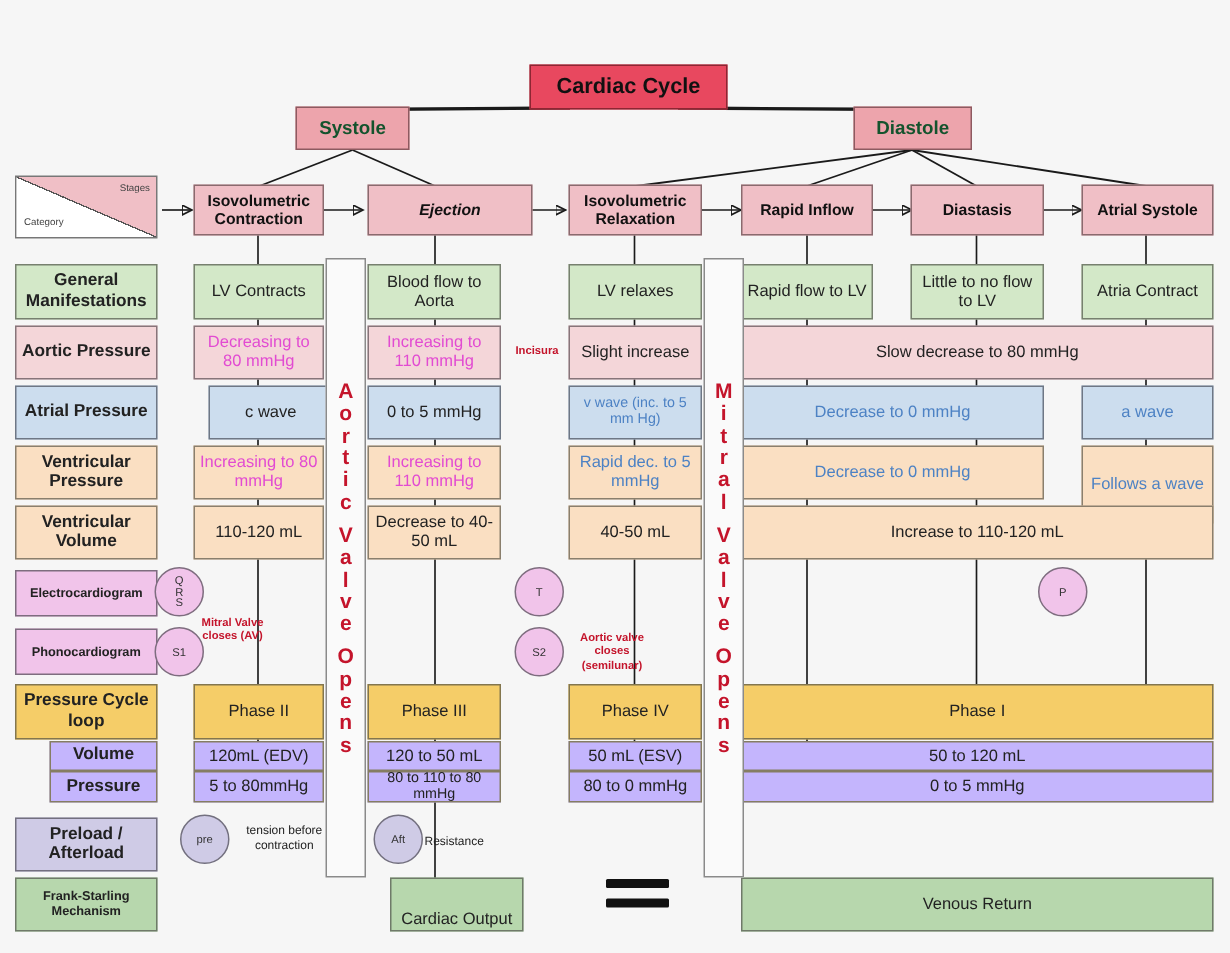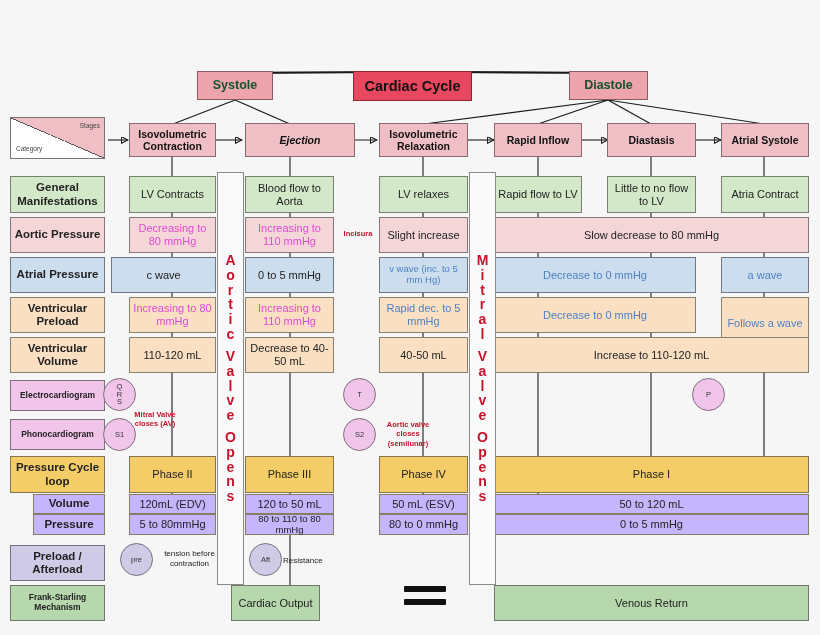--- a/index.html
+++ b/index.html
@@ -133,21 +133,21 @@
     <line x1="764" y1="156" x2="764" y2="460" stroke-width="1.1"></line>
     <line x1="290" y1="520" x2="290" y2="588" stroke-width="1.1"></line>
   </svg>
 
   <div id="legend">
     <div class="tri"></div>
     <div class="lg-stages">Stages</div>
     <div class="lg-cat">Category</div>
   </div>
 
-  <div class="box t-root" style="left:353px;top:43px;width:119px;height:30px;margin-top:28px;">
+  <div class="box t-root" style="left:353px;top:43px;width:132px;height:30px;">
     <span>Cardiac Cycle</span>
   </div>
   <div class="box t-phase" style="left:197px;top:71px;width:76px;height:29px;">
     <span>Systole</span>
   </div>
   <div class="box t-phase" style="left:569px;top:71px;width:79px;height:29px;">
     <span>Diastole</span>
   </div>
 
   <div class="box t-stage" style="left:129px;top:123px;width:87px;height:34px;">
@@ -172,21 +172,21 @@
   <div class="box c-green lbl" style="left:10px;top:176px;width:95px;height:37px;">
     <span>General Manifestations</span>
     </div>
   <div class="box c-pink lbl" style="left:10px;top:217px;width:95px;height:36px;">
     <span>Aortic Pressure</span>
     </div>
   <div class="box c-blue lbl" style="left:10px;top:257px;width:95px;height:36px;">
     <span>Atrial Pressure</span>
     </div>
   <div class="box c-orange lbl" style="left:10px;top:297px;width:95px;height:36px;">
-    <span>Ventricular Preload</span>
+    <span>Ventricular Pressure</span>
     </div>
   <div class="box c-orange lbl" style="left:10px;top:337px;width:95px;height:36px;">
     <span>Ventricular Volume</span>
     </div>
   <div class="box c-violet lbl-sm" style="left:10px;top:380px;width:95px;height:31px;">
     <span>Electrocardiogram</span>
     </div>
   <div class="box c-violet lbl-sm" style="left:10px;top:419px;width:95px;height:31px;">
     <span>Phonocardiogram</span>
     </div>
@@ -231,21 +231,21 @@
   <div class="box c-pink val txt-magenta" style="left:245px;top:217px;width:89px;height:36px;">
     <span>Increasing to 110 mmHg</span>
     </div>
   <div class="box c-pink val" style="left:379px;top:217px;width:89px;height:36px;">
     <span>Slight increase</span>
     </div>
   <div class="box c-pink val" style="left:494px;top:217px;width:315px;height:36px;">
     <span>Slow decrease to 80 mmHg</span>
     </div>
 
-  <div class="box c-blue val" style="left:111px;top:257px;width:105px;height:36px;">
+  <div class="box c-blue val" style="left:139px;top:257px;width:83px;height:36px;">
     <span>c wave</span>
     </div>
   <div class="box c-blue val" style="left:245px;top:257px;width:89px;height:36px;">
     <span>0 to 5 mmHg</span>
     </div>
   <div class="box c-blue val-sm txt-blue" style="left:379px;top:257px;width:89px;height:36px;">
     <span>v wave (inc. to 5 mm Hg)</span>
     </div>
   <div class="box c-blue val txt-blue" style="left:494px;top:257px;width:202px;height:36px;">
     <span>Decrease to 0 mmHg</span>
@@ -315,21 +315,21 @@
   <div class="box c-cream val-sm" style="left:245px;top:514px;width:89px;height:21px;">
     <span>80 to 110 to 80 mmHg</span>
     </div>
   <div class="box c-cream val" style="left:379px;top:514px;width:89px;height:21px;">
     <span>80 to 0 mmHg</span>
     </div>
   <div class="box c-cream val" style="left:494px;top:514px;width:315px;height:21px;">
     <span>0 to 5 mmHg</span>
     </div>
 
-  <div class="box c-green2 val" style="left:231px;top:585px;width:89px;height:36px;">
+  <div class="box c-green2 val" style="left:260px;top:585px;width:89px;height:36px;align-items:flex-end;">
     <span>Cardiac Output</span>
     </div>
   <div class="box c-green2 val" style="left:494px;top:585px;width:315px;height:36px;">
     <span>Venous Return</span>
     </div>
 
   <div class="vband" style="left:217px;top:172px;width:27px;height:413px;">
     <i>A</i>
       <i>o</i>
       <i>r</i>

